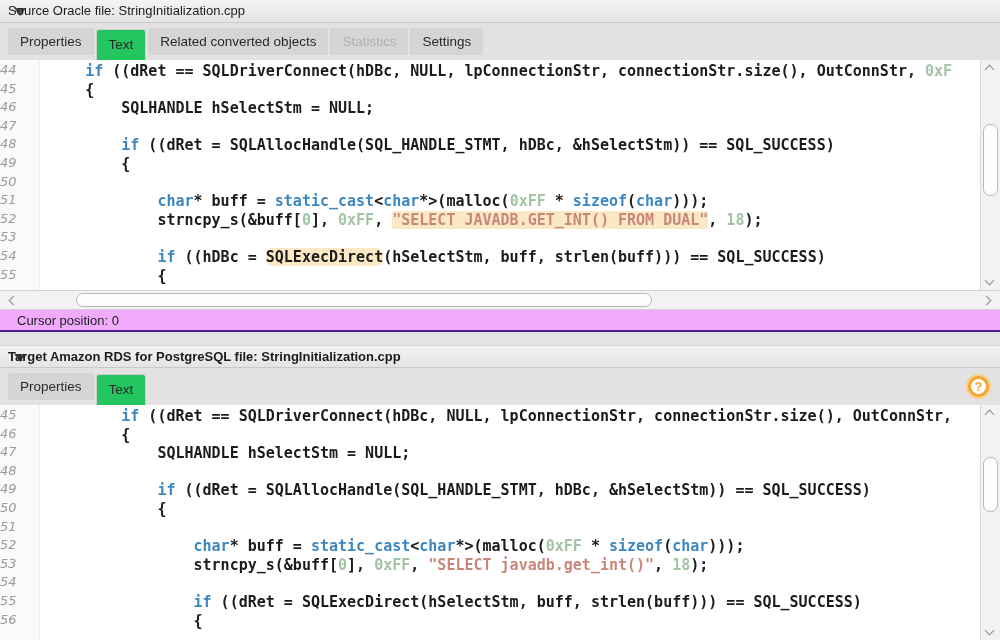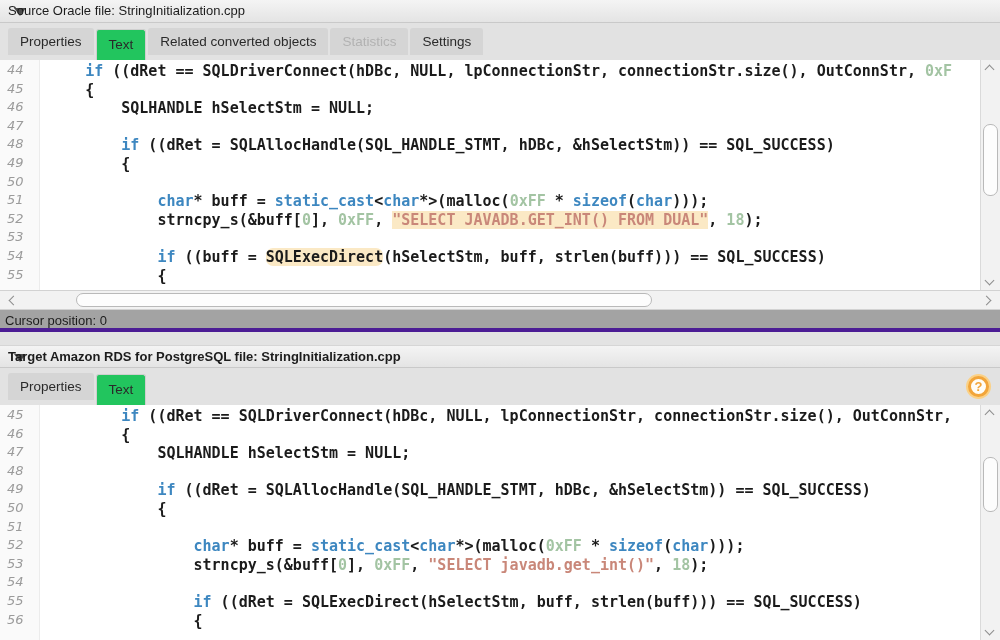--- a/index.html
+++ b/index.html
@@ -19,41 +19,41 @@
   .tab { font-size:13.5px; color:#2a2a2a; background:#d5d5d5; padding:0 12px; height:27px; line-height:27px;
          margin:0 2px 5px 0; border-radius:3px 3px 0 0; white-space:nowrap; cursor:pointer; }
   .tab.active { background:#22c55e; height:31px; line-height:29px; margin-bottom:0; border:1px solid #cfcfcf; border-bottom:none; }
   .tab.disabled { color:#b2b2b2; }
 
   
   .code-area { position:relative; background:#ffffff; overflow:hidden; }
   .gutter-bg { position:absolute; left:0; top:0; bottom:0; width:40px; background:#fafafa; border-right:1px solid #ececec; }
   .code-lines { position:absolute; left:0; right:20px; top:2px; bottom:0; overflow:hidden; }
   .cl { display:flex; height:18.6px; overflow:hidden; }
-  .ln { flex:0 0 40px; font-family:"DejaVu Sans", sans-serif; font-style:italic; font-size:13px; color:#9b9b9b; padding-left:7px; }
+  .ln { flex:0 0 40px; font-family:"DejaVu Sans", sans-serif; font-style:italic; font-size:13px; color:#9b9b9b; }
   .ct { white-space:pre; font-family:"DejaVu Sans Mono", monospace; font-weight:bold; font-size:15px; color:#1b1b1b;text-align:right; }
   .ct .kw  { color:var(--kw); }
   .ct .num { color:var(--num); }
   .ct .str { color:var(--str); }
   .ct .strhl { color:var(--str); background:var(--hlbg); }
   .ct .hl  { color:#1b1b1b; background:var(--hlbg);border-radius:7px; }
 
   
   .vscroll { position:absolute; right:0; top:0; bottom:0; width:20px; background:#f2f2f2; border-left:1px solid #dadada; }
   .vthumb { position:absolute; left:2px; right:2px; background:#fdfdfd; border:1px solid #b9b9b9; border-radius:7px; }
   .hscroll { height:20px; background:#f2f2f2; border-top:1px solid #d2d2d2; border-bottom:1px solid #d2d2d2; position:relative; }
   .hthumb { position:absolute; top:2px; height:14px; background:#fdfdfd; border:1px solid #b9b9b9; border-radius:7px; }
   .chev { position:absolute; width:7px; height:7px; border-right:1.6px solid #8d8d8d; border-bottom:1.6px solid #8d8d8d; }
   .chev.up    { transform:rotate(-135deg); }
   .chev.down  { transform:rotate(45deg); }
   .chev.left  { transform:rotate(135deg); }
   .chev.right { transform:rotate(-45deg); }
 
   
-  .statusbar { height:22px; background:#a3a3a3; border-bottom:4px solid #4c1d95; font-size:13px; color:#1c1c1c; padding:3px 0 0 5px; }
+  .statusbar { height:22px; background:#f0abfc; border-bottom:2px solid #4c1d95; font-size:13px; color:#1c1c1c; padding:3px 0 0 17px; }
 
   
   .help { position:absolute; right:11px; top:8px; width:21px; height:21px; border-radius:50%;
           background:#fffdf6; border:3px solid #f2a53a; box-shadow:0 0 0 2px #fbd186;
           color:#f2a53a; font-weight:bold; font-size:13px; text-align:center; line-height:15px; cursor:pointer; }
 </style>
 </head>
 <body>
 
 <div class="panel" style="top:0;">
@@ -106,21 +106,21 @@
         <div class="cl">
           <span class="ln">52</span>
           <span class="ct"><span>             strncpy_s(&amp;buff[</span><span class="num">0</span><span>], </span><span class="num">0xFF</span><span>, </span><span class="strhl">"SELECT JAVADB.GET_INT() FROM DUAL"</span><span>, </span><span class="num">18</span><span>);</span></span>
         </div>
         <div class="cl">
           <span class="ln">53</span>
           <span class="ct"></span>
         </div>
         <div class="cl">
           <span class="ln">54</span>
-          <span class="ct"><span>             </span><span class="kw">if</span><span> ((buff = </span><span class="hl">SQLExecDirect</span><span>(hSelectStm, buff, strlen(buff))) == SQL_SUCCESS)</span></span>
+          <span class="ct"><span>             </span><span class="kw">if</span><span> ((hDBc = </span><span class="hl">SQLExecDirect</span><span>(hSelectStm, buff, strlen(buff))) == SQL_SUCCESS)</span></span>
         </div>
         <div class="cl">
           <span class="ln">55</span>
           <span class="ct"><span>             {</span></span>
         </div>
       </div>
     <div class="vscroll">
       <span class="chev up" style="left:5px; top:6px;"></span>
       <div class="vthumb" style="top:64px; height:72px;"></div>
       <span class="chev down" style="left:5px; bottom:6px;"></span>

